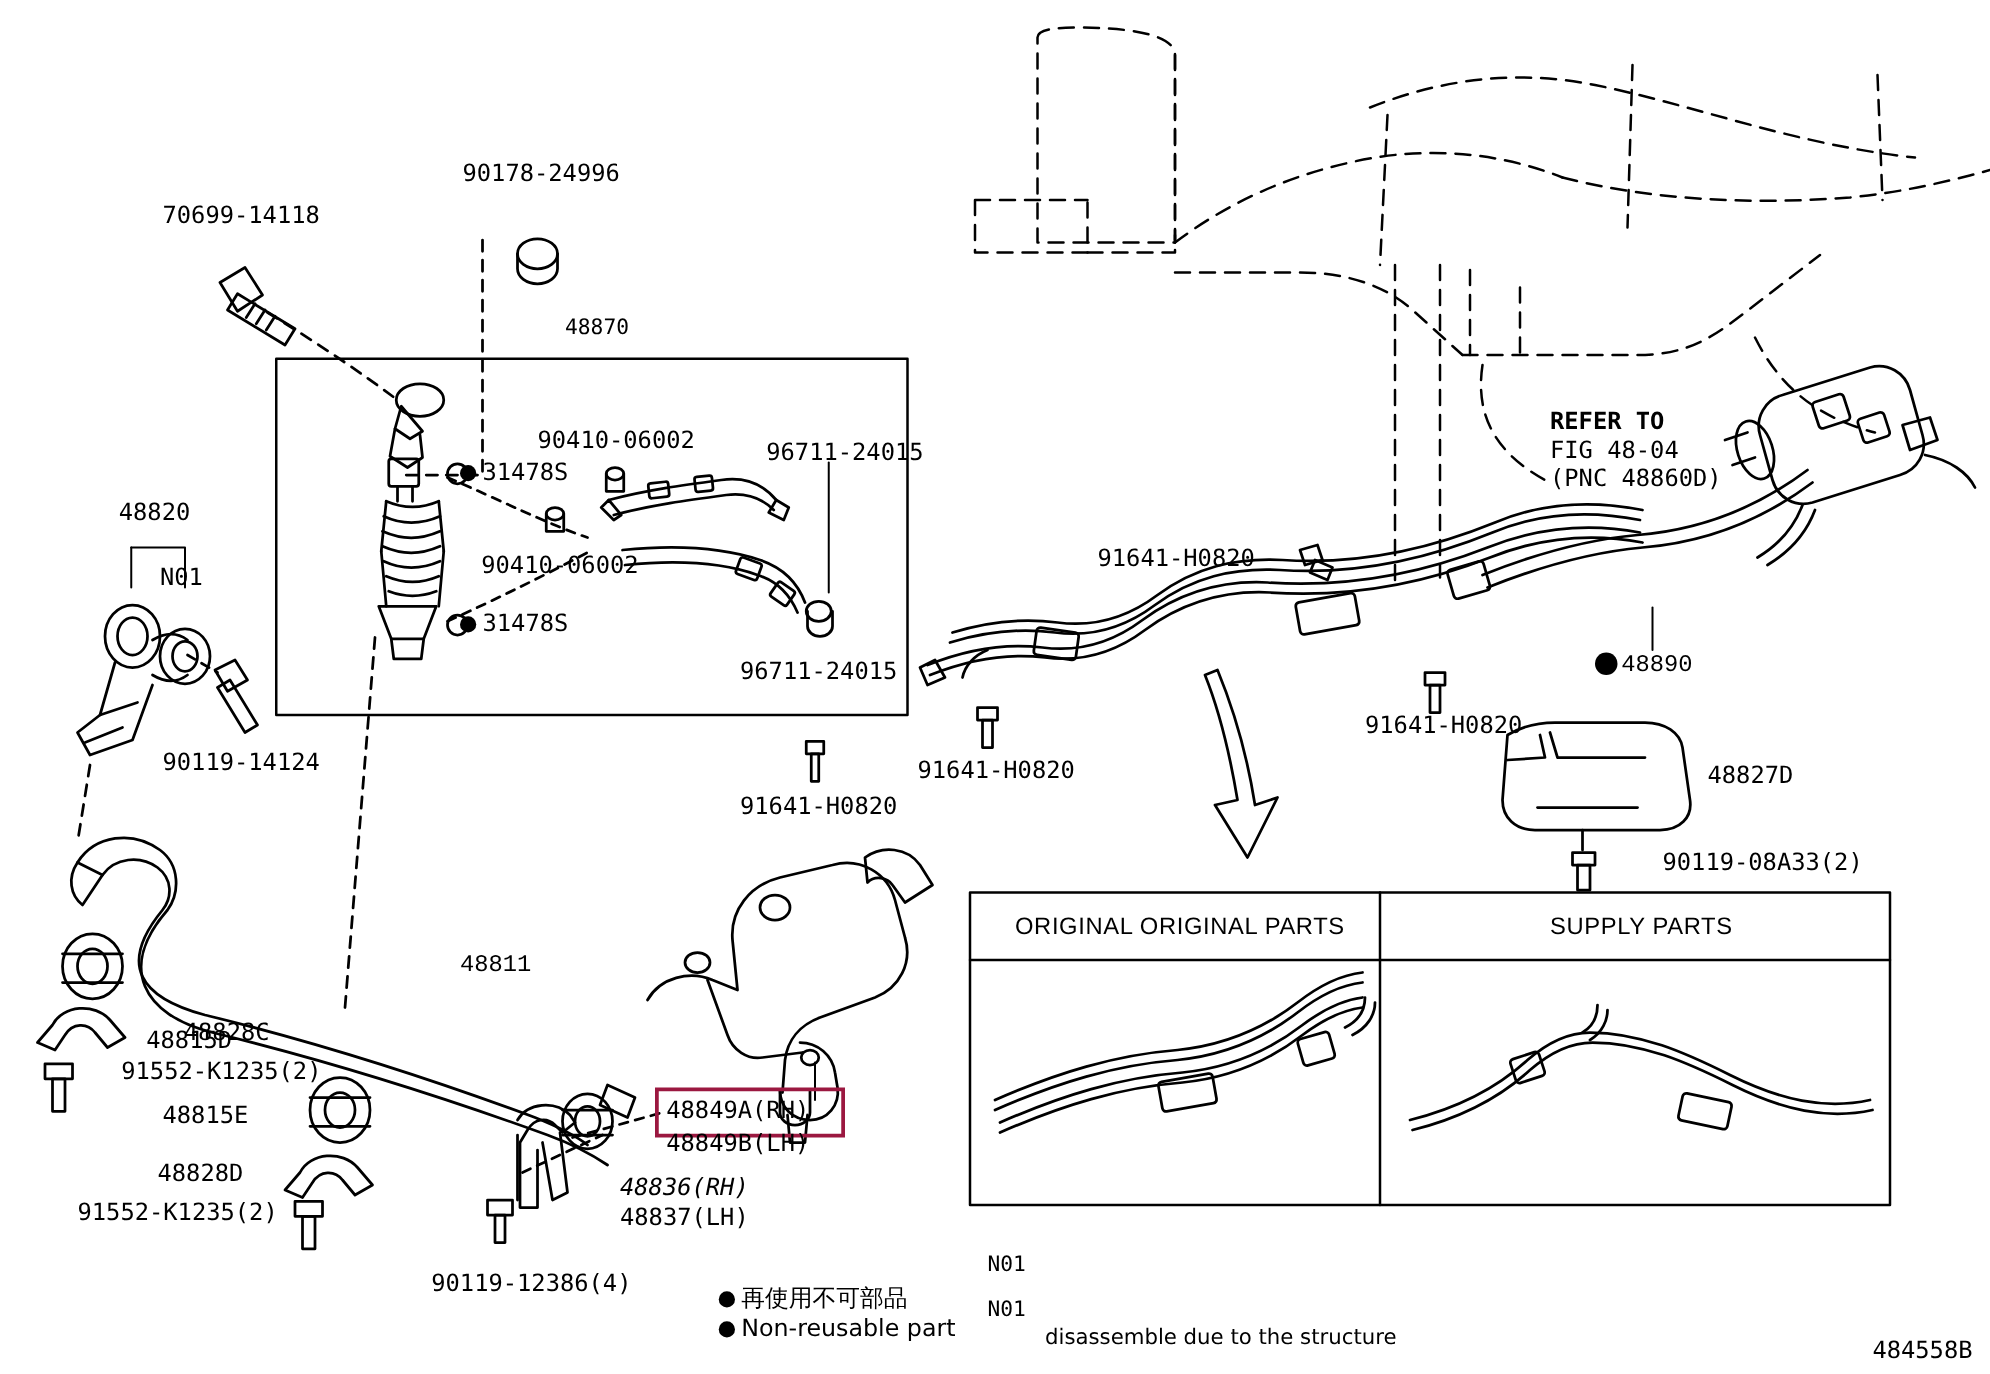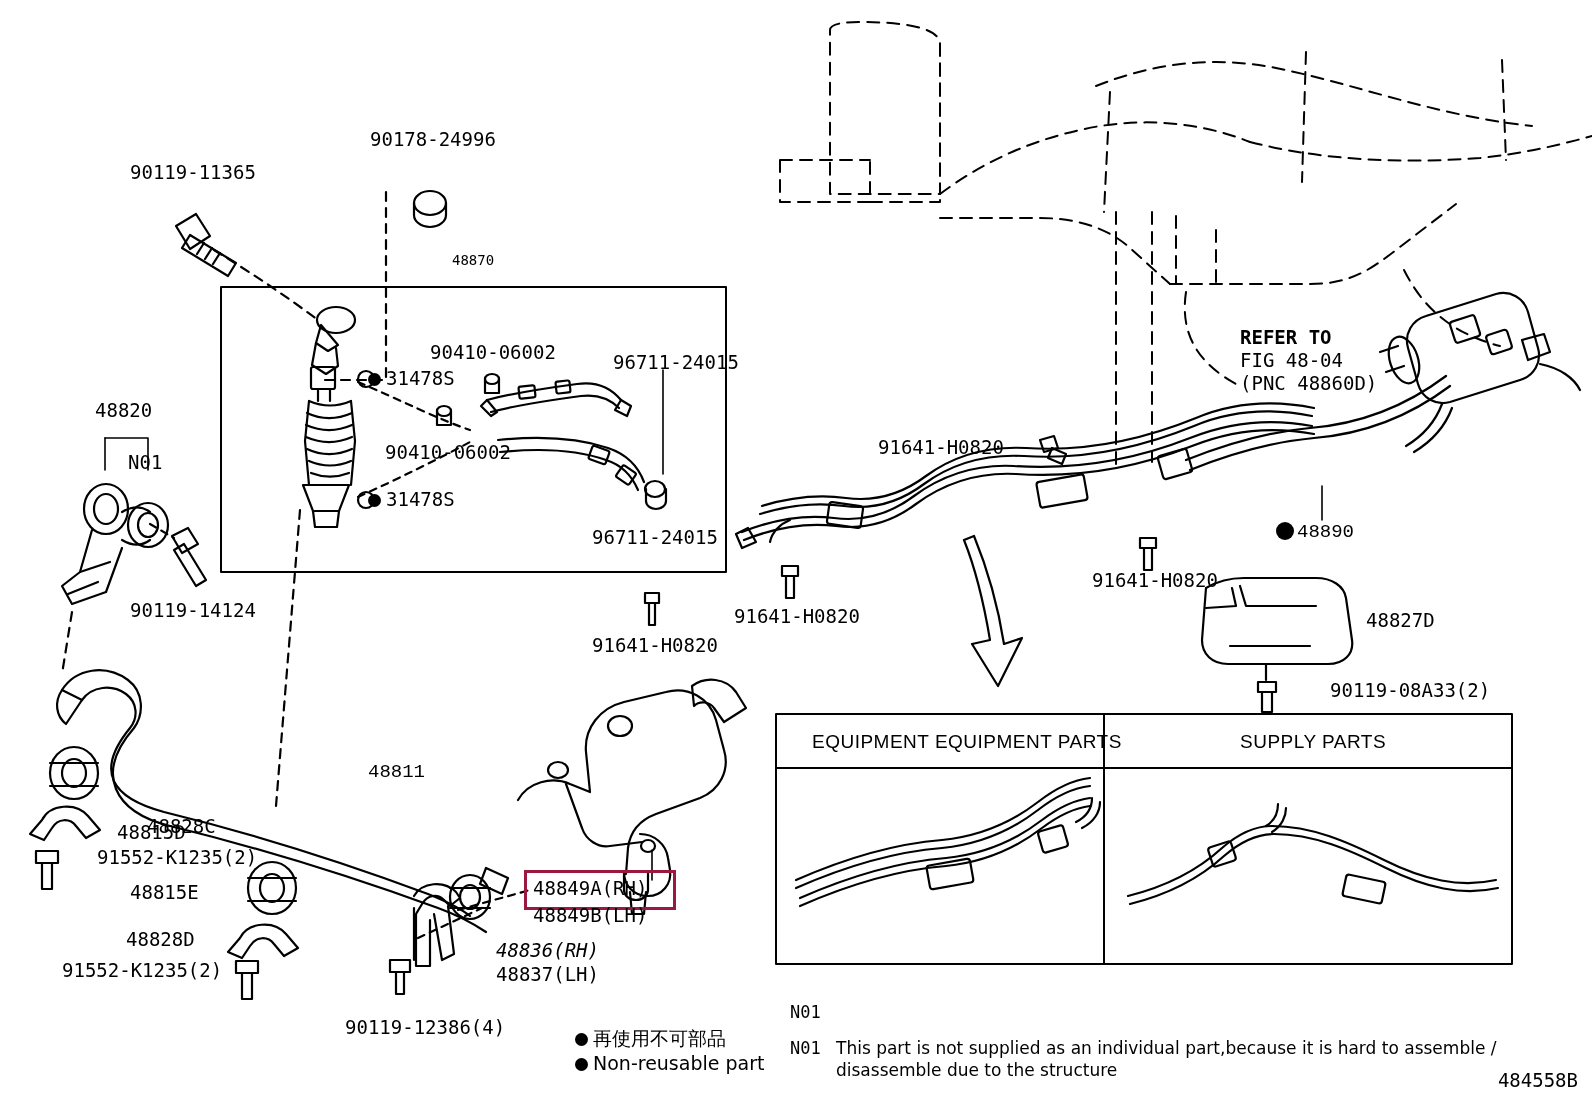--- a/index.html
+++ b/index.html
@@ -32,21 +32,21 @@
     font-family: "DejaVu Sans Mono", monospace;
     font-size: 19px;
     letter-spacing: 0px;
     white-space: nowrap;
     color: #000;
     line-height: 1.28;
   }
   .box-title {
     position: absolute;
     font-family: "DejaVu Sans Mono", monospace;
-    font-size: 14px;
+    font-size: 17px;
   }
   .hl-box {
     position: absolute;
     border: 3px solid #9b1840;
     background: transparent;
   }
   .dot {
     display: inline-block;
     width: 13px;
     height: 13px;
@@ -351,21 +351,21 @@
         <rect x="1210" y="844" width="24" height="20" rx="3" transform="rotate(-18 1222 854)"></rect>
         <rect x="1344" y="878" width="40" height="22" rx="3" transform="rotate(12 1364 889)"></rect>
         <path d="M1266 826 c 10 -6, 12 -14, 12 -22"></path>
         <path d="M1272 832 c 10 -6, 14 -16, 14 -24"></path>
       </g>
     </g>
 
     <circle cx="1285" cy="531" r="9" fill="#000"></circle>
   </svg>
 
-  <div class="lbl" style="left:130px; top:160px;">90119-11365</div>
+  <div class="lbl" style="left:130px; top:160px;">70699-14118</div>
   <div class="lbl" style="left:370px; top:127px;">90178-24996</div>
 
   <div class="box-title" style="left:452px; top:252px;">48870</div>
 
   <div class="lbl" style="left:95px; top:398px;">48820</div>
   <div class="lbl" style="left:128px; top:450px;">N01</div>
 
   <div class="lbl" style="left:368px; top:366px;">
     <span class="dot"></span><span>31478S</span>
   </div>
@@ -411,23 +411,22 @@
   <div class="lbl" style="left:496px; top:938px;font-style:italic;">48836(RH)</div>
   <div class="lbl" style="left:496px; top:962px;">48837(LH)</div>
 
   <div class="legend-line" style="left:575px; top:1026px;">
     <span class="dot"></span><span>再使用不可部品</span>
   </div>
   <div class="legend-line" style="left:575px; top:1052px;">
     <span class="dot"></span><span>Non-reusable part</span>
   </div>
 
-  <div class="tbl-head" style="left:812px; top:731px;">EQUIPMENT EQUIPMENT PARTS</div>
+  <div class="tbl-head" style="left:812px; top:731px;">ORIGINAL ORIGINAL PARTS</div>
   <div class="tbl-head" style="left:1240px; top:731px;">SUPPLY PARTS</div>
 
   <div class="note note-mono" style="left:790px; top:1002px;">N01</div>
 
   <div class="note note-mono" style="left:790px; top:1038px;">N01</div>
-  <div class="note" style="left:836px; top:1038px;">This part is not supplied as an individual part,because it is hard to assemble /</div>
   <div class="note" style="left:836px; top:1060px;">disassemble due to the structure</div>
 
   <div class="figno">484558B</div>
 </div>
 
 </body></html>

